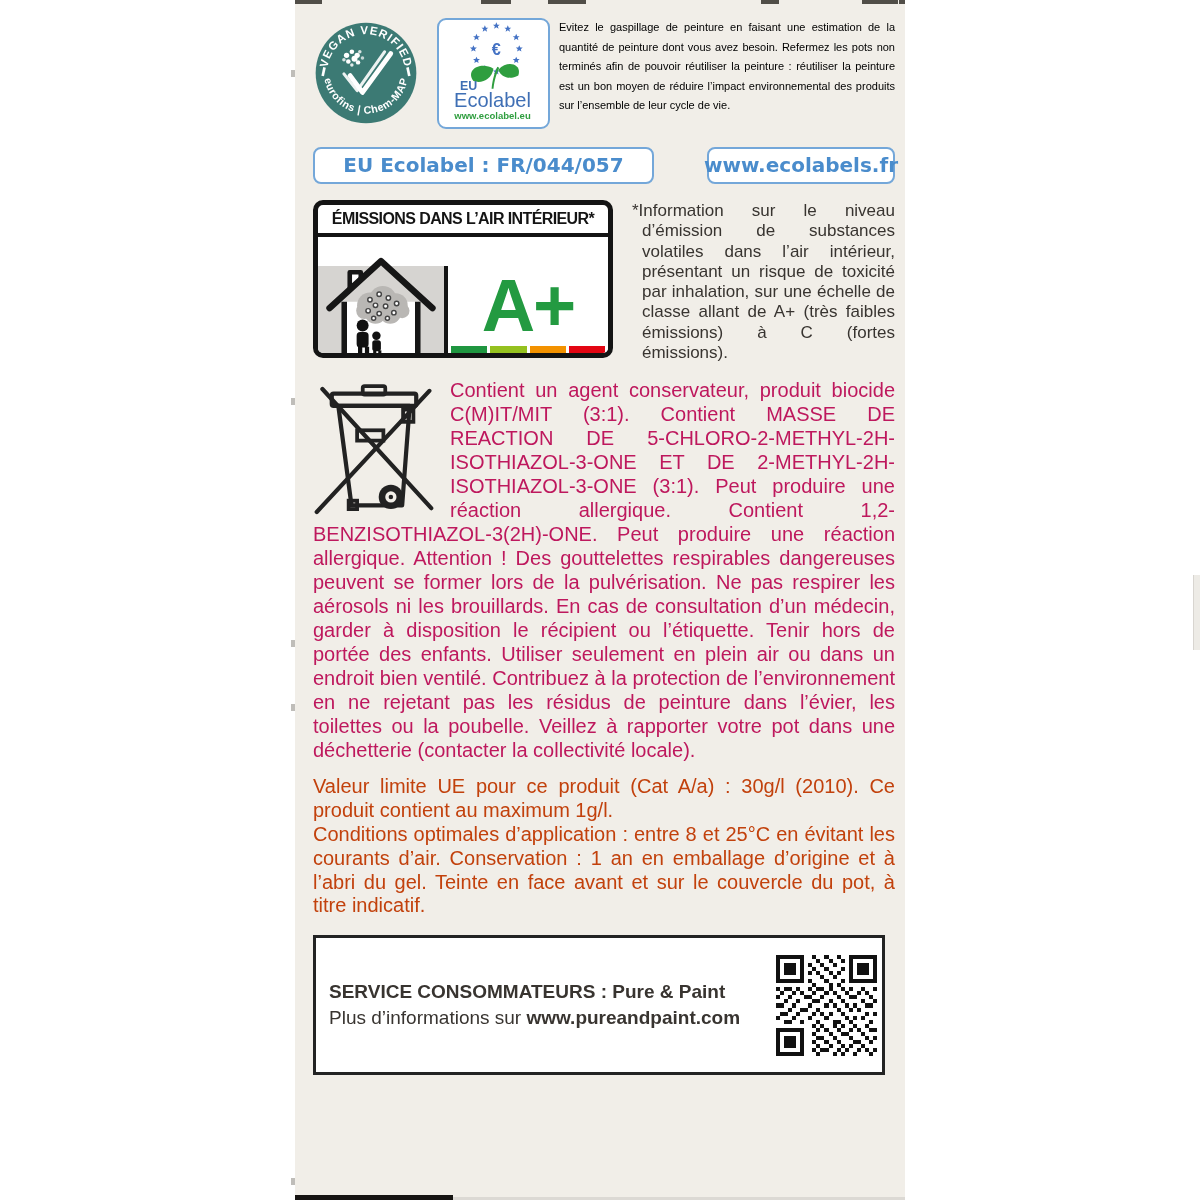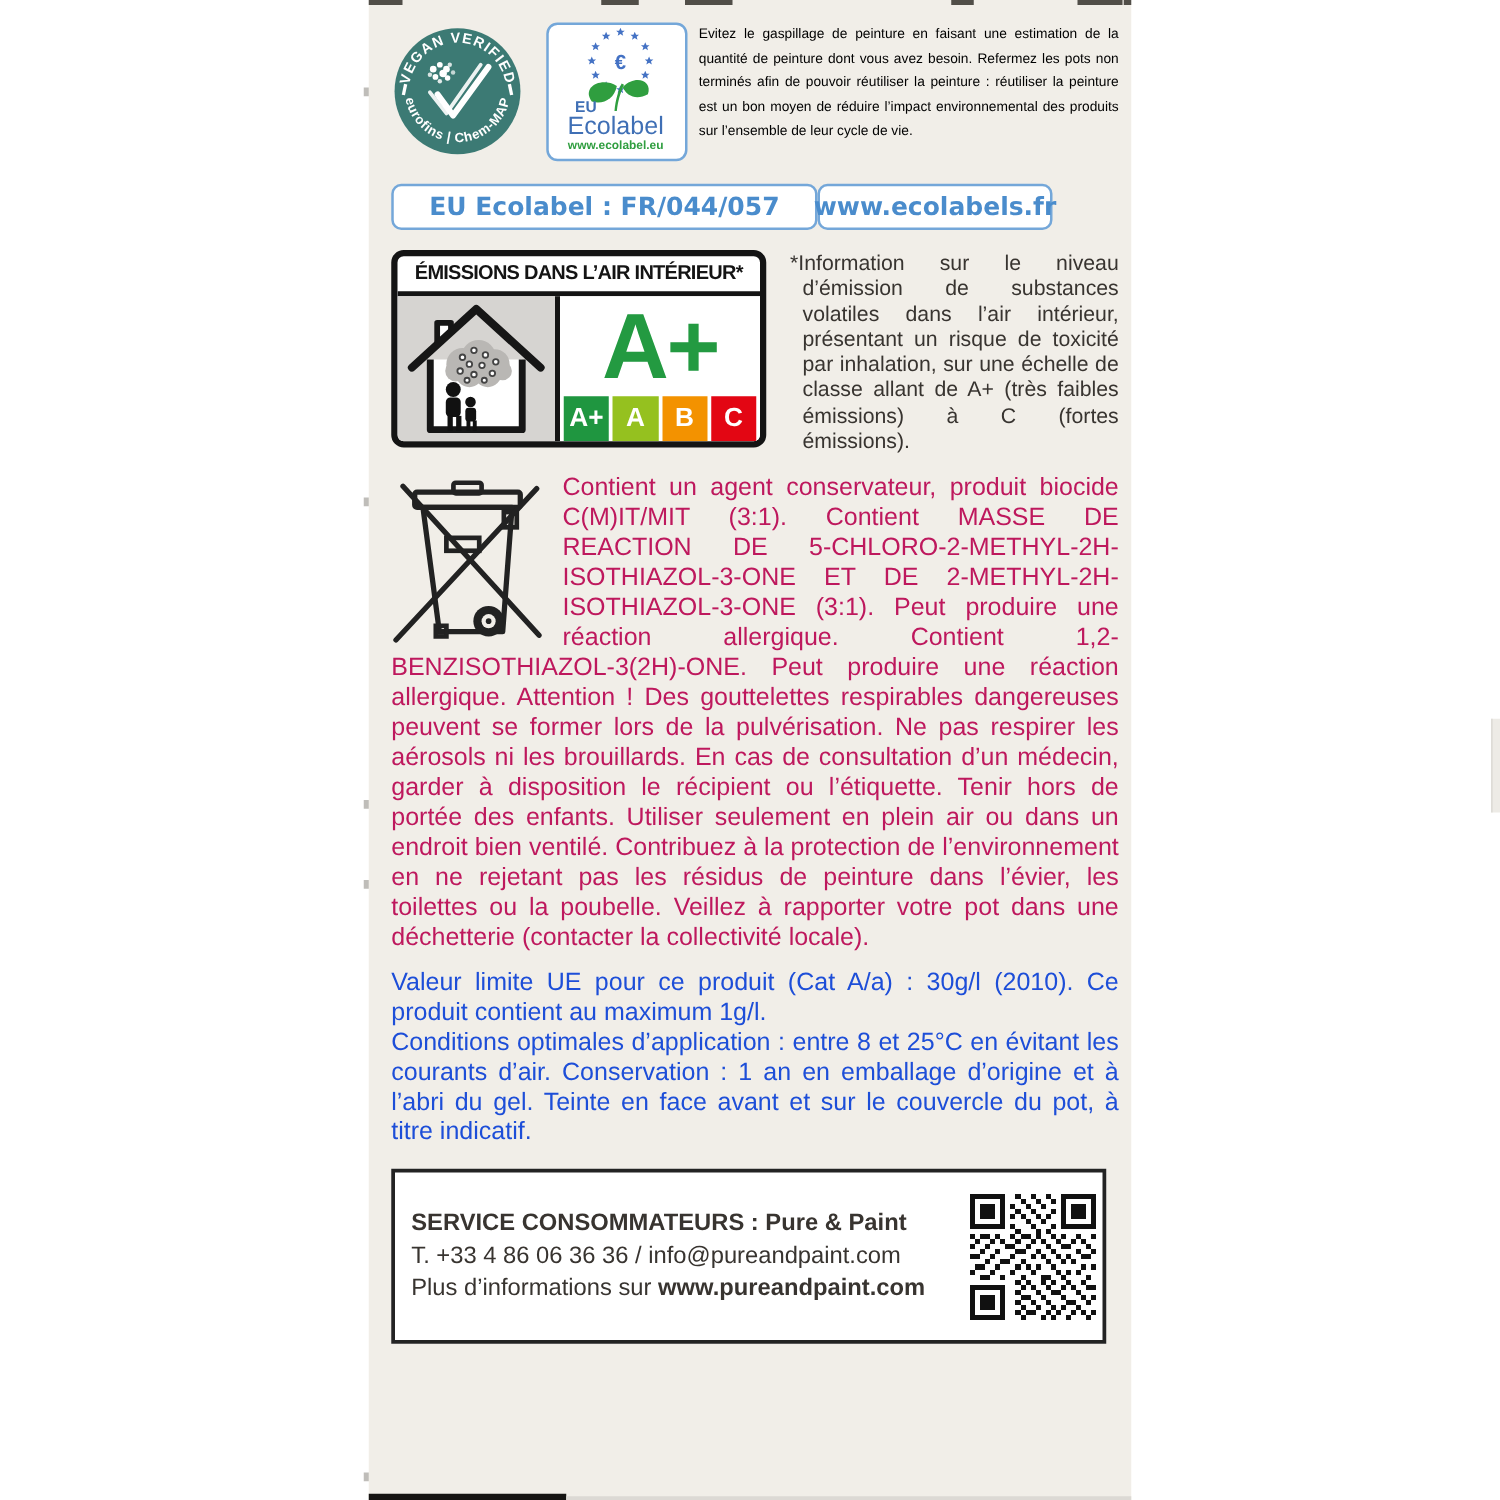--- a/index.html
+++ b/index.html
@@ -33,37 +33,37 @@
   .eco-box {
     flex:none; width:113px; height:111px; margin-left:18px; box-sizing:border-box;
     background:#fff; border:2.5px solid #74a7d9; border-radius:9px;
   }
   .intro {
     margin:0 0 16px 9px; width:337px; text-align:justify;
     font-size:11px; line-height:19.6px; color:#000000; font-weight:500;
   }
 
   
-  .pill-row { display:flex; margin-top:15px; }
+  .pill-row { display:flex; justify-content:space-between; margin-top:15px; }
   .pill {
     box-sizing:border-box; height:37px; background:#fff;
     border:2.5px solid #74a7d9; border-radius:8px;
     display:flex; align-items:center; justify-content:center;
     font-family:"DejaVu Sans", sans-serif; font-weight:bold; font-size:20px; color:#4a8ccc;
     white-space:nowrap;
   }
   .pill-license { width:341px; }
   .pill-site    { width:188px; }
 
   
   .em-row { display:flex; margin-top:16px; }
   .em-box {
     flex:none; width:300px; height:158px; box-sizing:border-box;
     border:5px solid #141414; border-radius:10px; background:#fff;
-    display:flex; flex-direction:column; overflow:hidden;
+    display:flex; flex-direction:column; overflow:hidden;gap:29px;
   }
   .em-title {
     height:28px; flex:none; border-bottom:4px solid #141414;
     display:flex; align-items:center; justify-content:center;
     font-weight:bold; font-size:16px; letter-spacing:-0.6px; color:#141414; white-space:nowrap;
   }
   .em-body { flex:1; display:flex; min-height:0; }
   .em-house { flex:none; width:126px; background:#d6d4d1; border-right:4px solid #141414;
     display:flex; align-items:center; justify-content:center; }
   .em-right { flex:1; display:flex; flex-direction:column; background:#fff; min-width:0; }
@@ -80,21 +80,21 @@
     padding-left:10px; text-indent:-10px;
   }
 
   
   .warn {
     margin:15px 0 0; font-size:20px; line-height:24px; text-align:justify; color:#be185d;
   }
   .bin-icon { float:left; width:122px; height:140px; margin:2px 15px 2px 0; }
 
   .voc-wrap { margin-top:13px; }
-  .voc { margin:0; font-size:20px; line-height:23.8px; text-align:justify; color:#1d4ed8; }
+  .voc { margin:0; font-size:20px; line-height:23.8px; text-align:justify; color:#c2410c; }
 
   
   .svc {
     margin-top:17px; width:572px; height:140px; box-sizing:border-box;
     border:3px solid #232323; background:#fff;
     display:flex; align-items:center; padding:5px 5px 5px 13px;
   }
   .svc-text { flex:1; font-size:19px; line-height:26px; color:#383430; min-width:0; }
   .b { font-weight:bold; }
   .qr { flex:none; width:101px; height:101px; margin-left:6px; }
@@ -273,21 +273,20 @@
     </div>
 
     <div class="voc-wrap">
       <p class="voc">Valeur limite UE pour ce produit (Cat A/a) : 30g/l (2010). Ce produit contient au maximum 1g/l.</p>
       <p class="voc">Conditions optimales d’application : entre 8 et 25°C en évitant les courants d’air. Conservation : 1 an en emballage d’origine et à l’abri du gel. Teinte en face avant et sur le couvercle du pot, à titre indicatif.</p>
     </div>
 
     <div class="svc">
       <div class="svc-text">
         <div><span class="b">SERVICE CONSOMMATEURS : Pure &amp; Paint</span></div>
-        <div><span>T. +33 4 86 06 36 36 / info@pureandpaint.com</span></div>
         <div>
           <span>Plus d’informations sur </span><span class="b">www.pureandpaint.com</span>
         </div>
       </div>
       <div class="qr">
         <svg viewBox="0 0 100 100" width="101" height="101" shape-rendering="crispEdges" aria-hidden="true">
           <rect x="0" y="0" width="100" height="100" fill="#ffffff"></rect>
           <path fill="#111111" fill-rule="evenodd" d="M0 0h28v28H0zM4 4h20v20H4zM8 8h12v12H8zM72 0h28v28H72zM76 4h20v20H76zM80 8h12v12H80zM0 72h28v28H0zM4 76h20v20H4zM8 80h12v12H8z"></path>
           <path fill="#111111" d="M36 0h4v4h-4zM48 0h4v4h-4zM60 0h4v4h-4zM40 4h4v4h-4zM52 4h4v4h-4zM64 4h4v4h-4zM32 8h4v4h-4zM44 8h4v4h-4zM56 8h4v4h-4zM36 12h4v4h-4zM48 12h4v4h-4zM64 12h4v4h-4zM32 16h4v4h-4zM40 16h4v4h-4zM52 16h4v4h-4zM60 16h4v4h-4zM44 20h4v4h-4zM56 20h4v4h-4zM32 24h4v4h-4zM48 24h4v4h-4zM64 24h4v4h-4zM36 28h4v4h-4zM52 28h4v4h-4zM60 28h4v4h-4zM0 32h4v4h-4zM8 32h8v4H8zM20 32h4v4h-4zM32 32h4v4h-4zM40 32h8v4h-8zM52 32h4v4h-4zM64 32h4v4h-4zM72 32h4v4h-4zM84 32h4v4h-4zM96 32h4v4h-4zM4 36h4v4H4zM16 36h4v4h-4zM24 36h4v4h-4zM36 36h4v4h-4zM48 36h4v4h-4zM56 36h4v4h-4zM68 36h4v4h-4zM80 36h4v4h-4zM88 36h4v4h-4zM0 40h4v4H0zM12 40h4v4h-4zM28 40h8v4h-8zM44 40h4v4h-4zM60 40h4v4h-4zM72 40h8v4h-8zM92 40h4v4h-4zM8 44h4v4H8zM20 44h4v4h-4zM36 44h8v4h-8zM52 44h4v4h-4zM64 44h4v4h-4zM84 44h4v4h-4zM96 44h4v4h-4zM0 48h8v4H0zM16 48h4v4h-4zM32 48h4v4h-4zM48 48h4v4h-4zM56 48h4v4h-4zM68 48h4v4h-4zM76 48h4v4h-4zM88 48h8v4h-8zM12 52h4v4h-4zM24 52h8v4h-8zM40 52h4v4h-4zM60 52h4v4h-4zM72 52h4v4h-4zM80 52h4v4h-4zM4 56h8v4H4zM20 56h4v4h-4zM36 56h4v4h-4zM44 56h4v4h-4zM52 56h4v4h-4zM64 56h4v4h-4zM88 56h4v4h-4zM96 56h4v4h-4zM0 60h4v4H0zM16 60h4v4h-4zM32 60h4v4h-4zM48 60h4v4h-4zM68 60h4v4h-4zM76 60h4v4h-4zM84 60h4v4h-4zM8 64h8v4H8zM24 64h4v4h-4zM40 64h4v4h-4zM56 64h8v4h-8zM72 64h4v4h-4zM92 64h4v4h-4zM36 68h4v4h-4zM44 68h4v4h-4zM56 68h4v4h-4zM64 68h4v4h-4zM76 68h4v4h-4zM88 68h4v4h-4zM40 72h4v4h-4zM48 72h4v4h-4zM60 72h4v4h-4zM72 72h4v4h-4zM80 72h4v4h-4zM92 72h8v4h-8zM36 76h4v4h-4zM52 76h4v4h-4zM64 76h8v4h-8zM84 76h4v4h-4zM40 80h8v4h-8zM56 80h4v4h-4zM72 80h4v4h-4zM88 80h4v4h-4zM96 80h4v4h-4zM36 84h4v4h-4zM48 84h4v4h-4zM60 84h4v4h-4zM76 84h8v4h-8zM92 84h4v4h-4zM40 88h4v4h-4zM52 88h4v4h-4zM64 88h4v4h-4zM72 88h4v4h-4zM84 88h4v4h-4zM36 92h4v4h-4zM44 92h8v4h-8zM60 92h4v4h-4zM68 92h4v4h-4zM80 92h4v4h-4zM88 92h4v4h-4zM96 92h4v4h-4zM40 96h4v4h-4zM56 96h4v4h-4zM64 96h4v4h-4zM76 96h4v4h-4zM92 96h4v4h-4z"></path>
         </svg>

